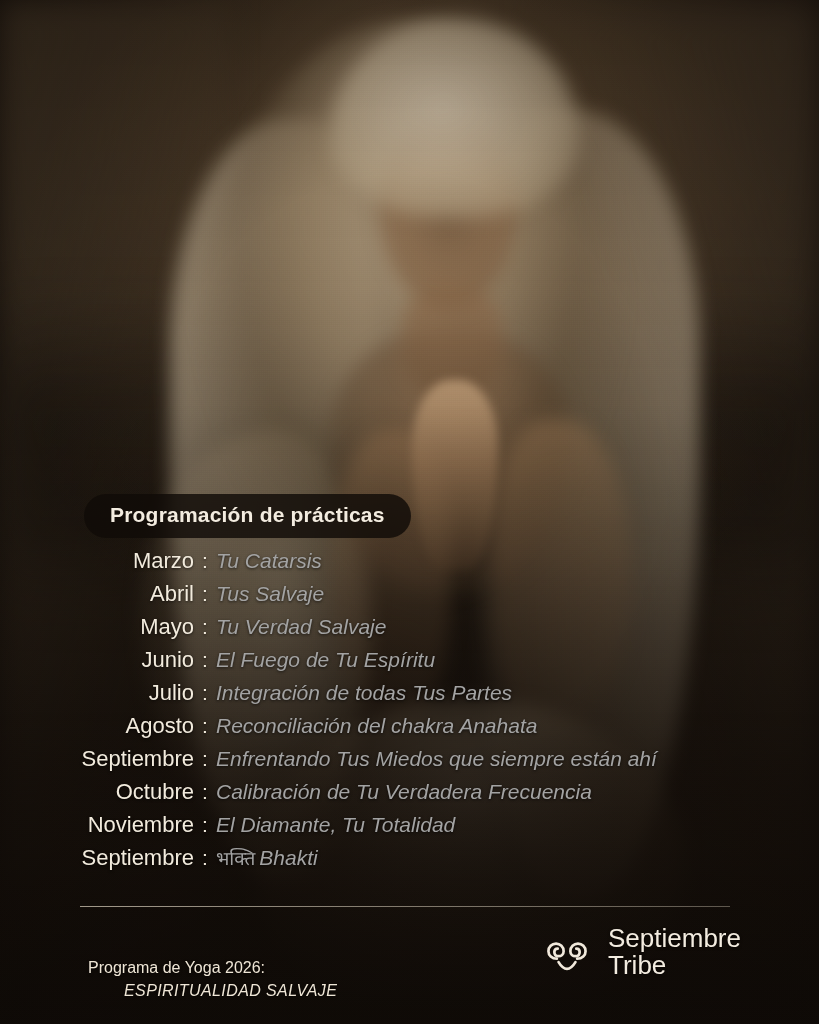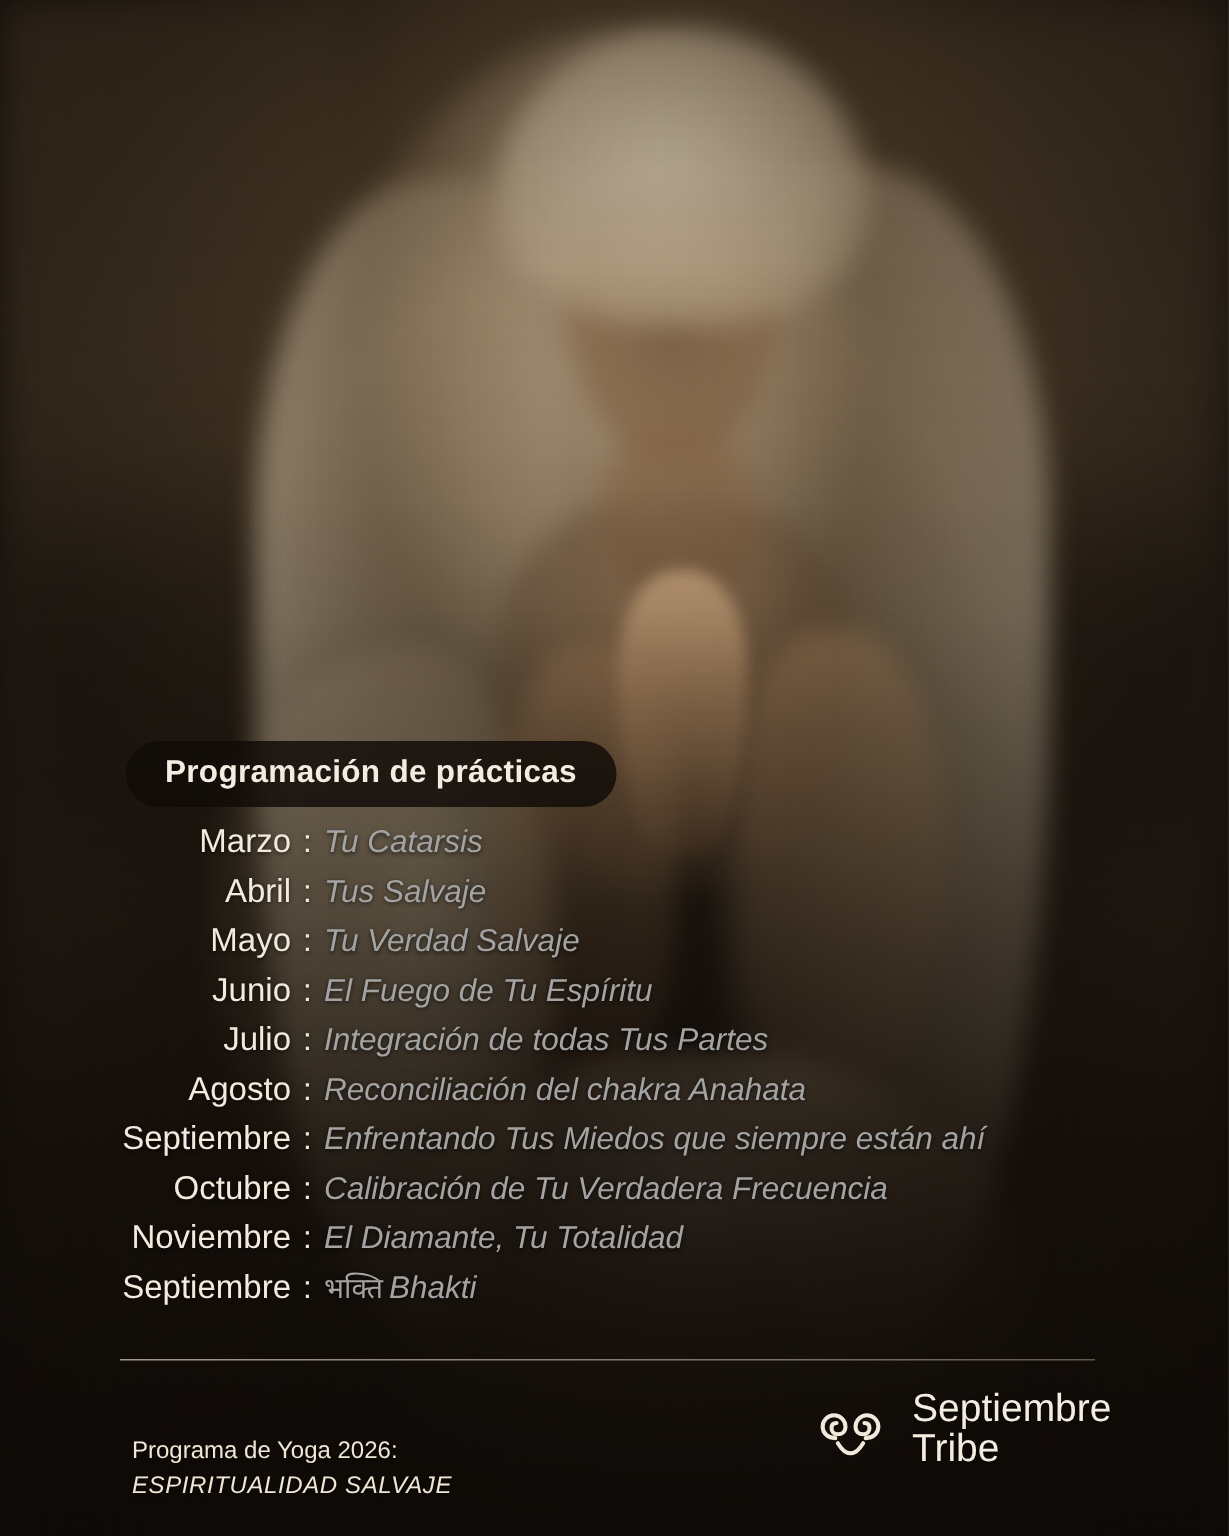--- a/index.html
+++ b/index.html
@@ -242,20 +242,21 @@
     left: 88px;
     top: 956px;
     color: #efe6d6;
     font-size: 16px;
     line-height: 23px;
     text-shadow: 0 1px 3px rgba(0,0,0,0.6);
   }
   .footer-text .line2 {
     font-style: italic;
     letter-spacing: 0.4px;
+    margin-left: 36px;
   }
 
   .brand {
     position: absolute;
     right: 78px;
     top: 925px;
     display: flex;
     align-items: center;
     gap: 14px;
   }

